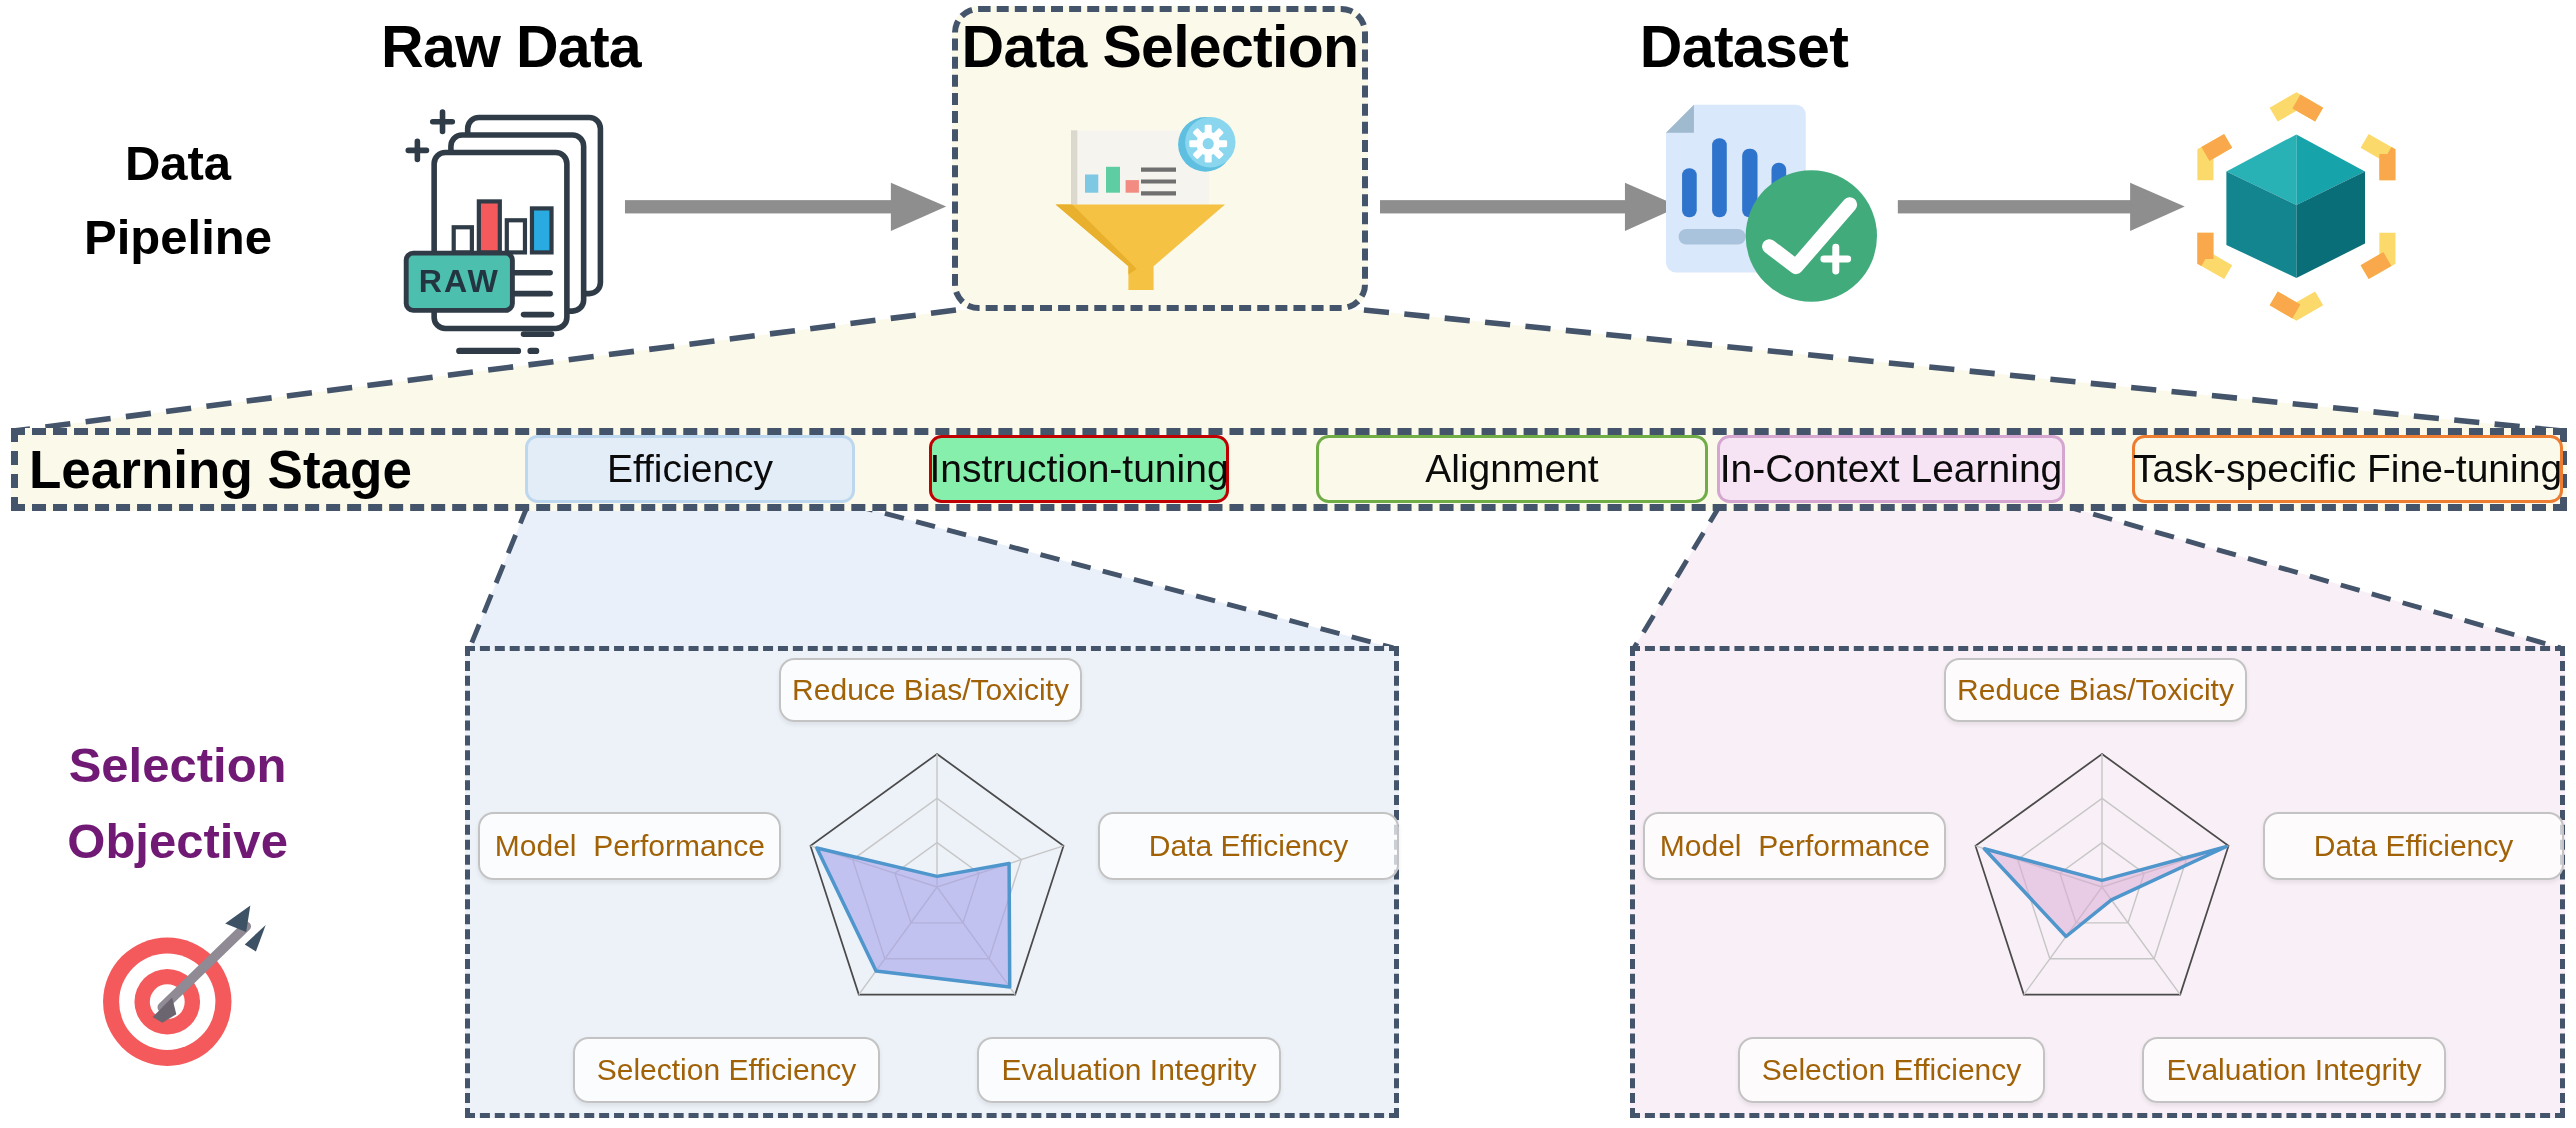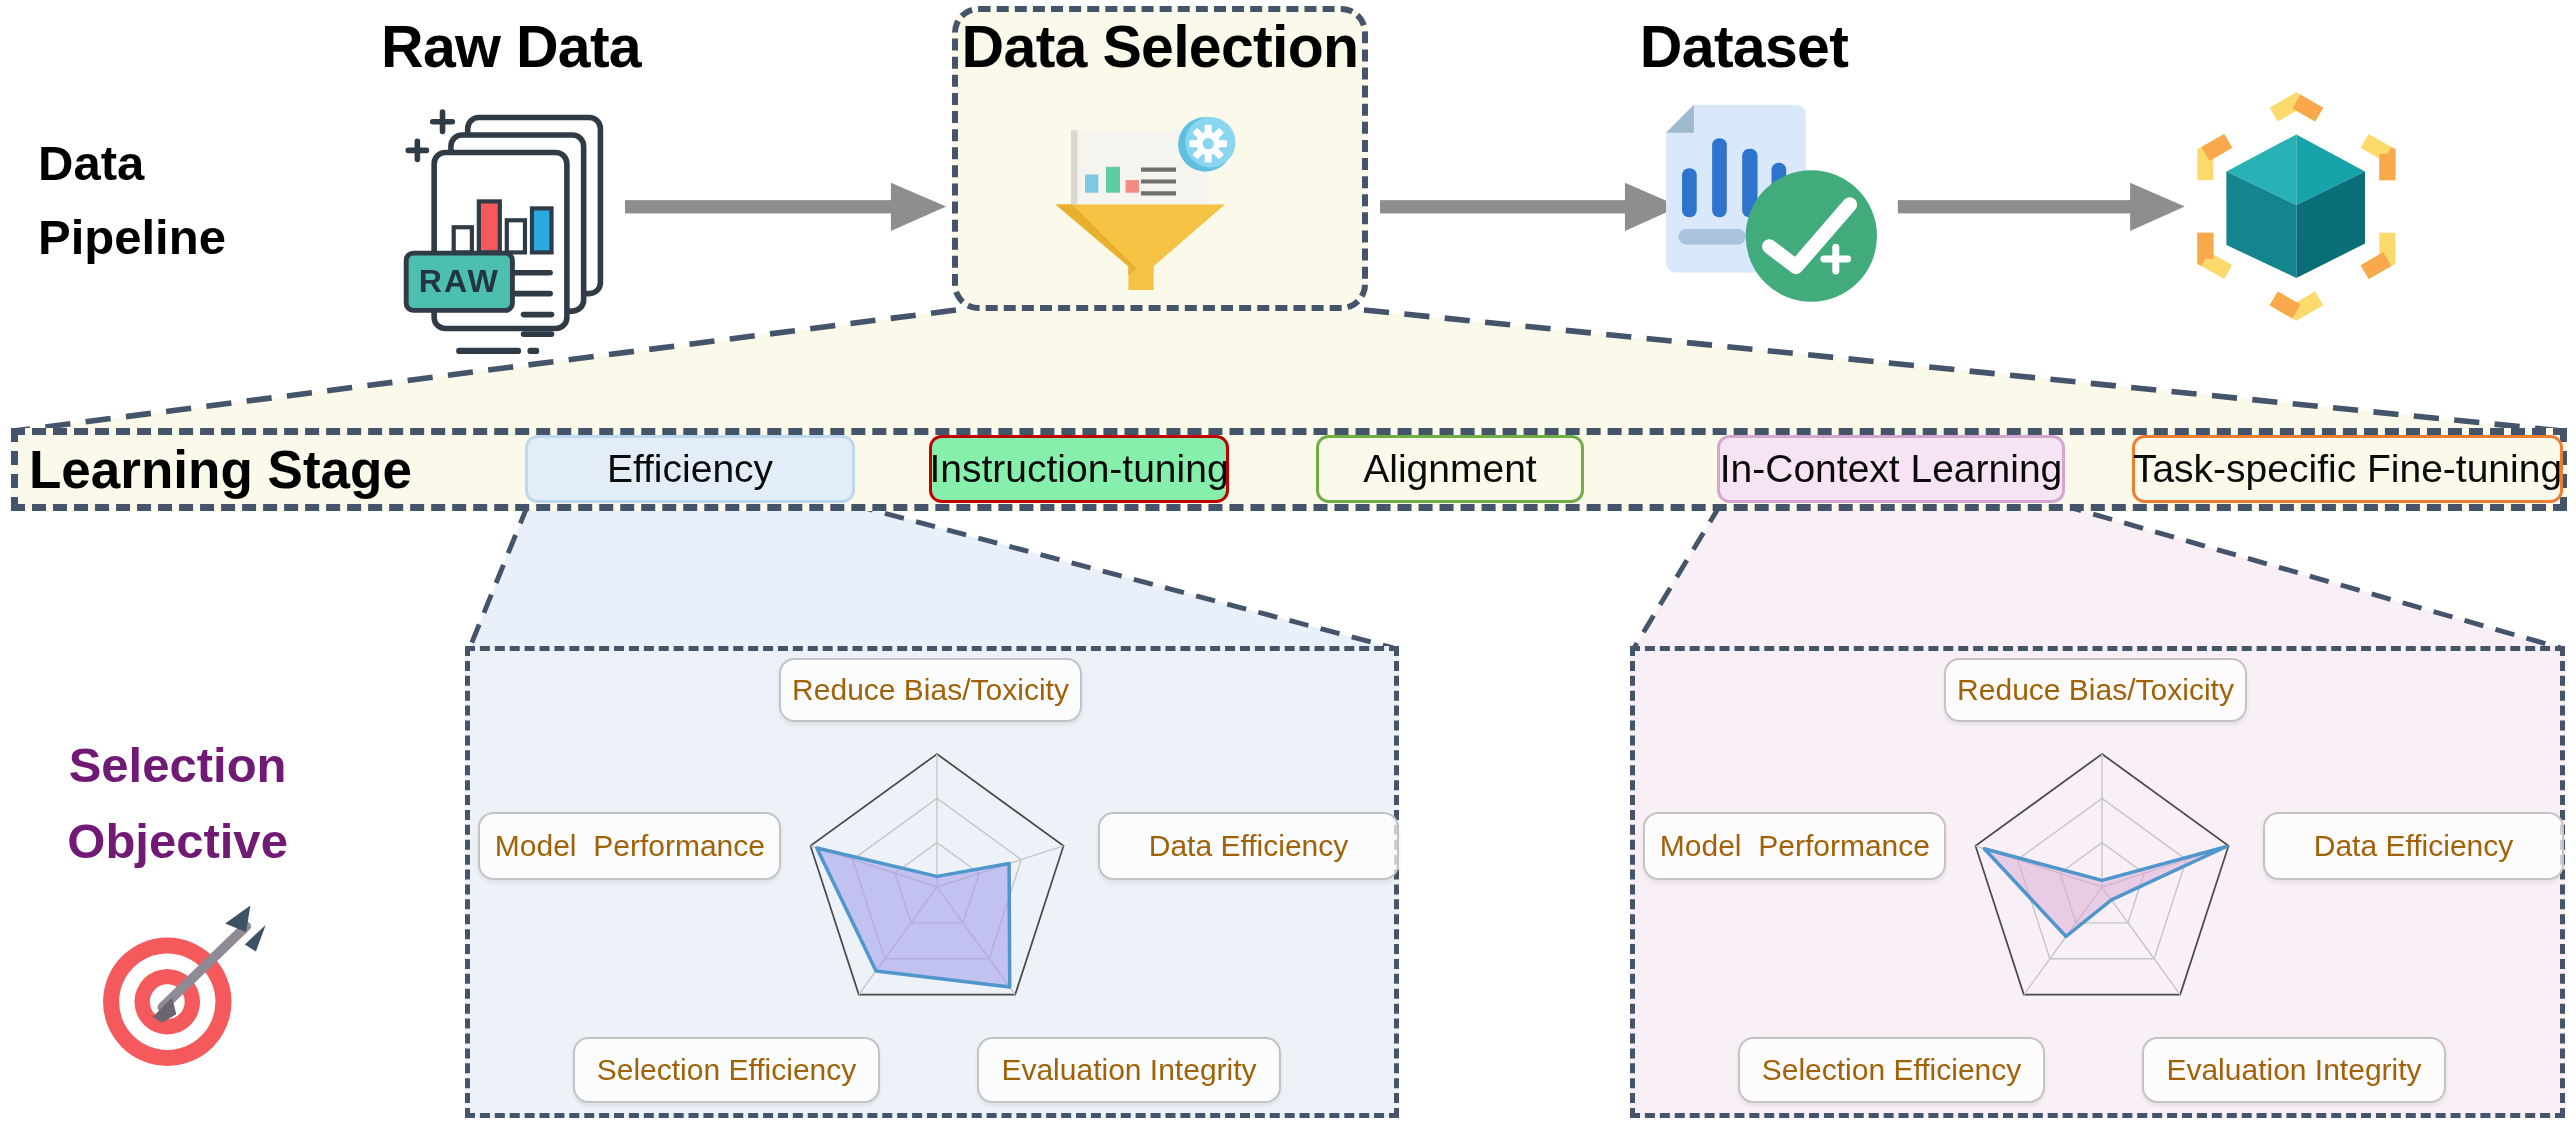--- a/index.html
+++ b/index.html
@@ -2,21 +2,21 @@
 <html style="font-size:11.2px"><head>
 <meta charset="utf-8">
 <style>
   html,body{margin:0;padding:0;background:#fff;}
   .canvas{position:relative;width:2576px;height:1128px;background:#ffffff;overflow:hidden;
           font-family:"Liberation Sans", sans-serif;color:#0b0b0b;}
   .abs{position:absolute;}
   svg{display:block;overflow:visible;}
 
   
-  .row-label{position:absolute;font-weight:700;font-size:49px;line-height:1.5;color:#000;}
+  .row-label{position:absolute;text-align:center;font-weight:700;font-size:49px;line-height:1.5;color:#000;}
   .title{position:absolute;height:78px;line-height:78px;text-align:center;
          font-size:59px;font-weight:700;letter-spacing:-0.7px;color:#000;white-space:nowrap;}
 
   .ds-box{position:absolute;left:952px;top:5.6px;width:416px;height:305px;
           background:#FBF9EA;border:6.3px dashed #44546A;border-radius:26.6px;box-sizing:border-box;}
 
   
   .band{position:absolute;left:10.5px;top:428px;width:2556px;height:83px;background:#FBF9EA;
         border:7px dashed #44546A;box-sizing:border-box;}
   .band-label{position:absolute;left:29px;top:437px;width:378px;height:66px;line-height:66px;
@@ -175,21 +175,21 @@
       <polygon points="52,115 152,163 152,267 52,220" fill="#12858F"></polygon>
       <polygon points="152,163 250,115 250,218 152,267" fill="#0A6E78"></polygon>
     </g>
   </svg>
 
   <div class="band"></div>
   <div class="band-label">Learning Stage</div>
 
   <div class="stage-box" style="left: 525px; width: 330px; background: rgb(227, 237, 248); border-color: rgb(189, 215, 238);">Efficiency</div>
   <div class="stage-box" style="left: 929px; width: 300px; background: #86efac; border-color: rgb(192, 0, 0);">Instruction-tuning</div>
-  <div class="stage-box" style="left: 1316px; width: 268px; background: rgb(251, 249, 234); border-color: rgb(112, 173, 71);">Alignment</div>
+  <div class="stage-box" style="left: 1316px; width: 392px; background: rgb(251, 249, 234); border-color: rgb(112, 173, 71);">Alignment</div>
   <div class="stage-box" style="left: 1717px; width: 348px; background: rgb(246, 228, 244); border-color: rgb(213, 166, 208);">In-Context Learning</div>
   <div class="stage-box" style="left: 2132px; width: 431px; background: rgb(251, 249, 234); border-color: rgb(237, 125, 49);">Task-specific Fine-tuning</div>
 
   <div class="obj-label">
     <div>Selection</div>
     <div>Objective</div>
   </div>
 
   <svg class="abs" style="left:80px;top:911px;" width="185" height="178" viewBox="0 0 265 255">
     <circle cx="125" cy="130" r="92" fill="#F4595B"></circle>

